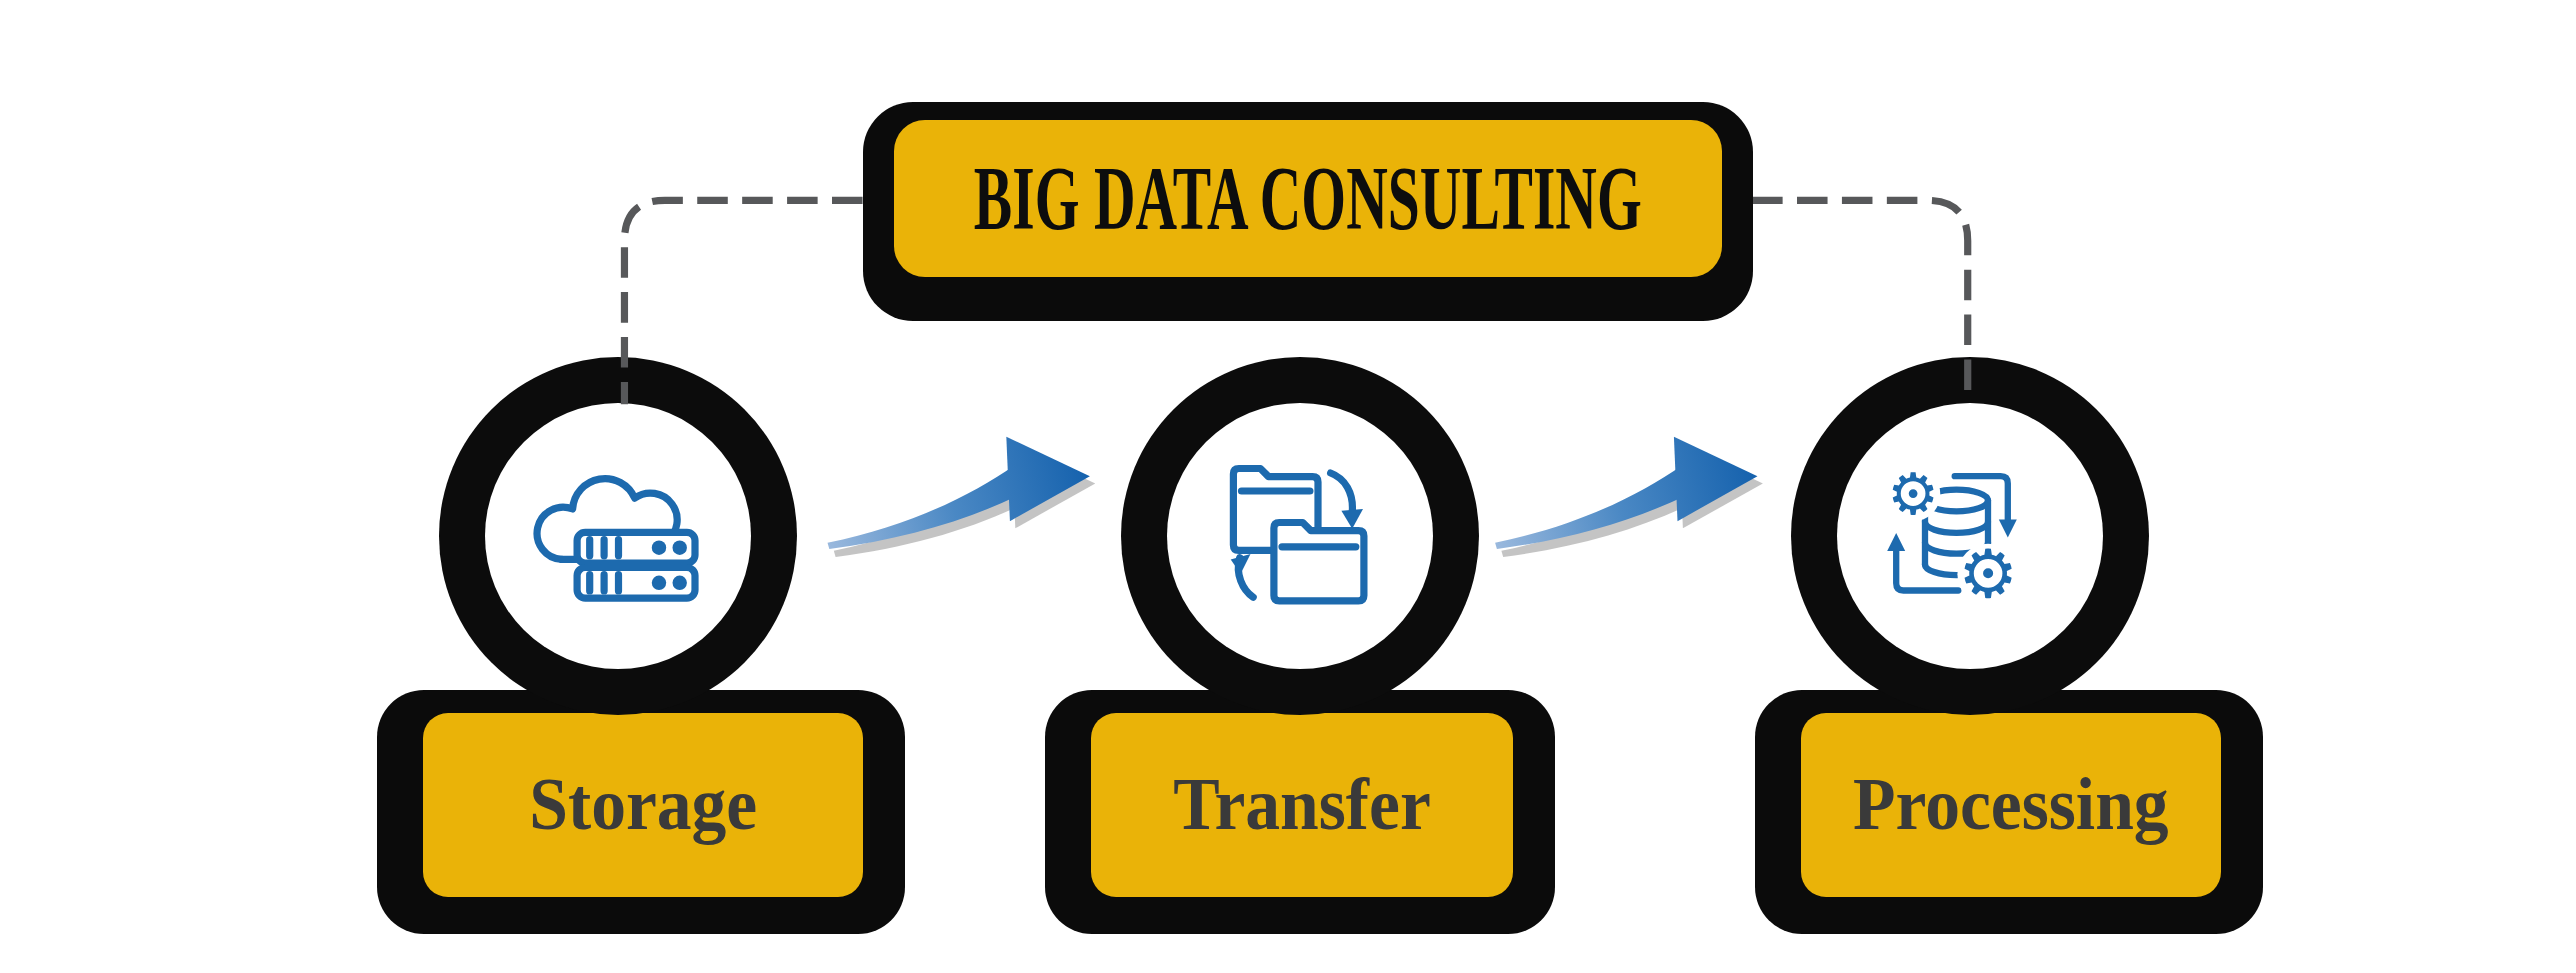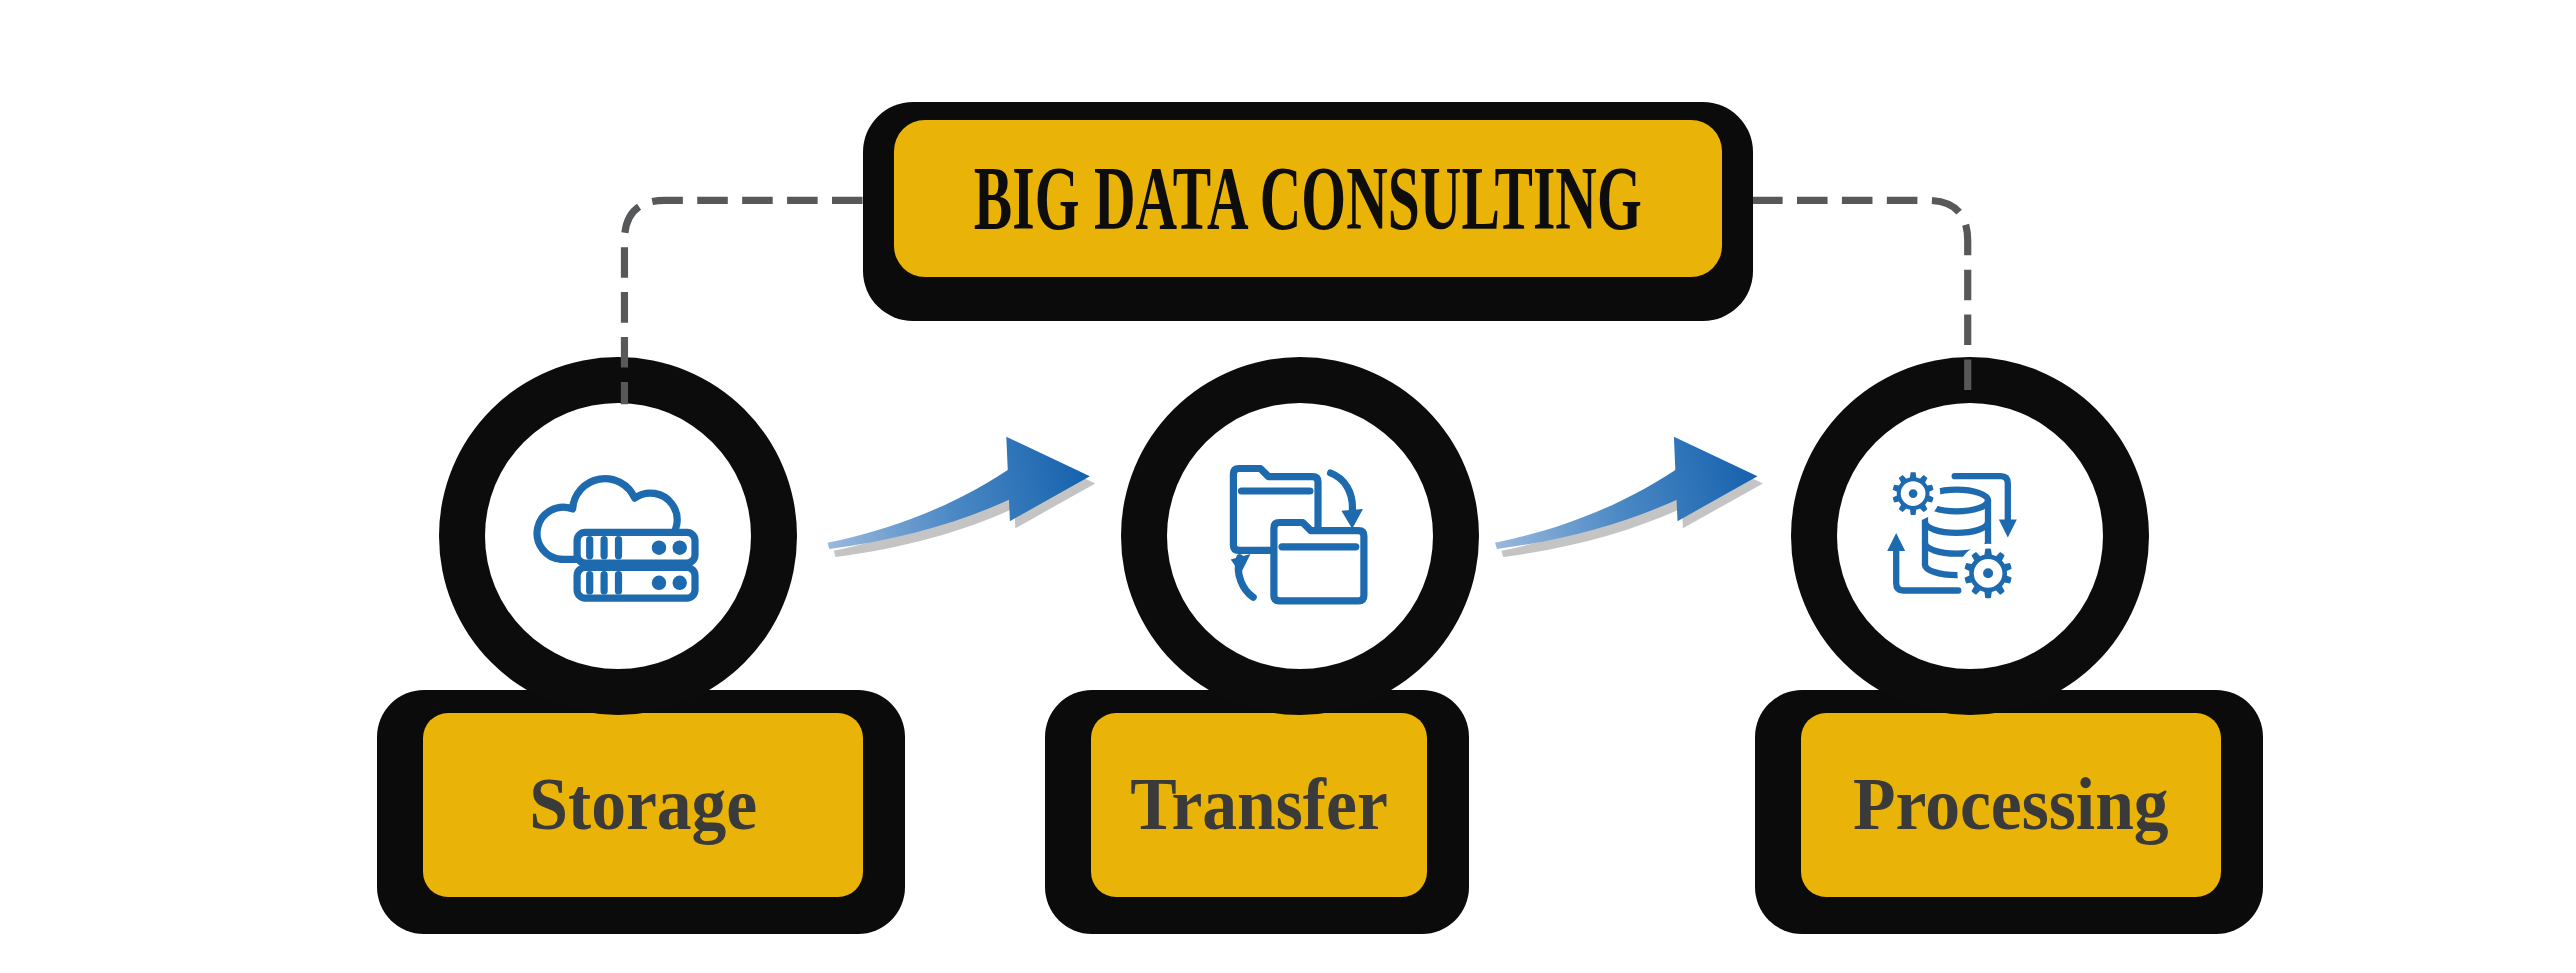--- a/index.html
+++ b/index.html
@@ -10,21 +10,21 @@
   .box-outer{position:absolute;background:#0b0b0b;}
   .box-inner{position:absolute;background:#eab308;display:flex;align-items:center;justify-content:center;font-family:Liberation Serif, serif;}
 
   .title-outer{left:863px;top:102px;width:890px;height:219px;border-radius:50px;}
   .title-inner{inset:18px 31px 44px 31px;border-radius:31px;}
   .title-text{font-size:90px;font-weight:700;color:#0d0d0d;white-space:nowrap;
               transform:scaleX(0.64);transform-origin:center;letter-spacing:0px;}
 
   .lbl-outer{top:690px;height:244px;border-radius:47px;}
   .lbl-storage{left:357px;width:528px;margin-left:20px;}
-  .lbl-transfer{left:1045px;width:424px;}
+  .lbl-transfer{left:1045px;width:510px;}
   .lbl-processing{left:1707px;width:508px;margin-left:48px;}
   .lbl-inner{inset:22.5px 42px 37px 46px;border-radius:25px;}
   .lbl-text{font-size:74px;font-weight:700;color:#3a3a3a;white-space:nowrap;
             transform:scaleX(0.94);transform-origin:center;}
 
   
   .ring{position:absolute;top:357px;width:358px;height:358px;border-radius:50%;background:#0c0c0c;}
   .ring-c1{left:439px;} .ring-c2{left:1121px;} .ring-c3{left:1791px;}
   .ring-inner{position:absolute;inset:46px;background:#fff;border-radius:50%;
               display:flex;align-items:center;justify-content:center;}

